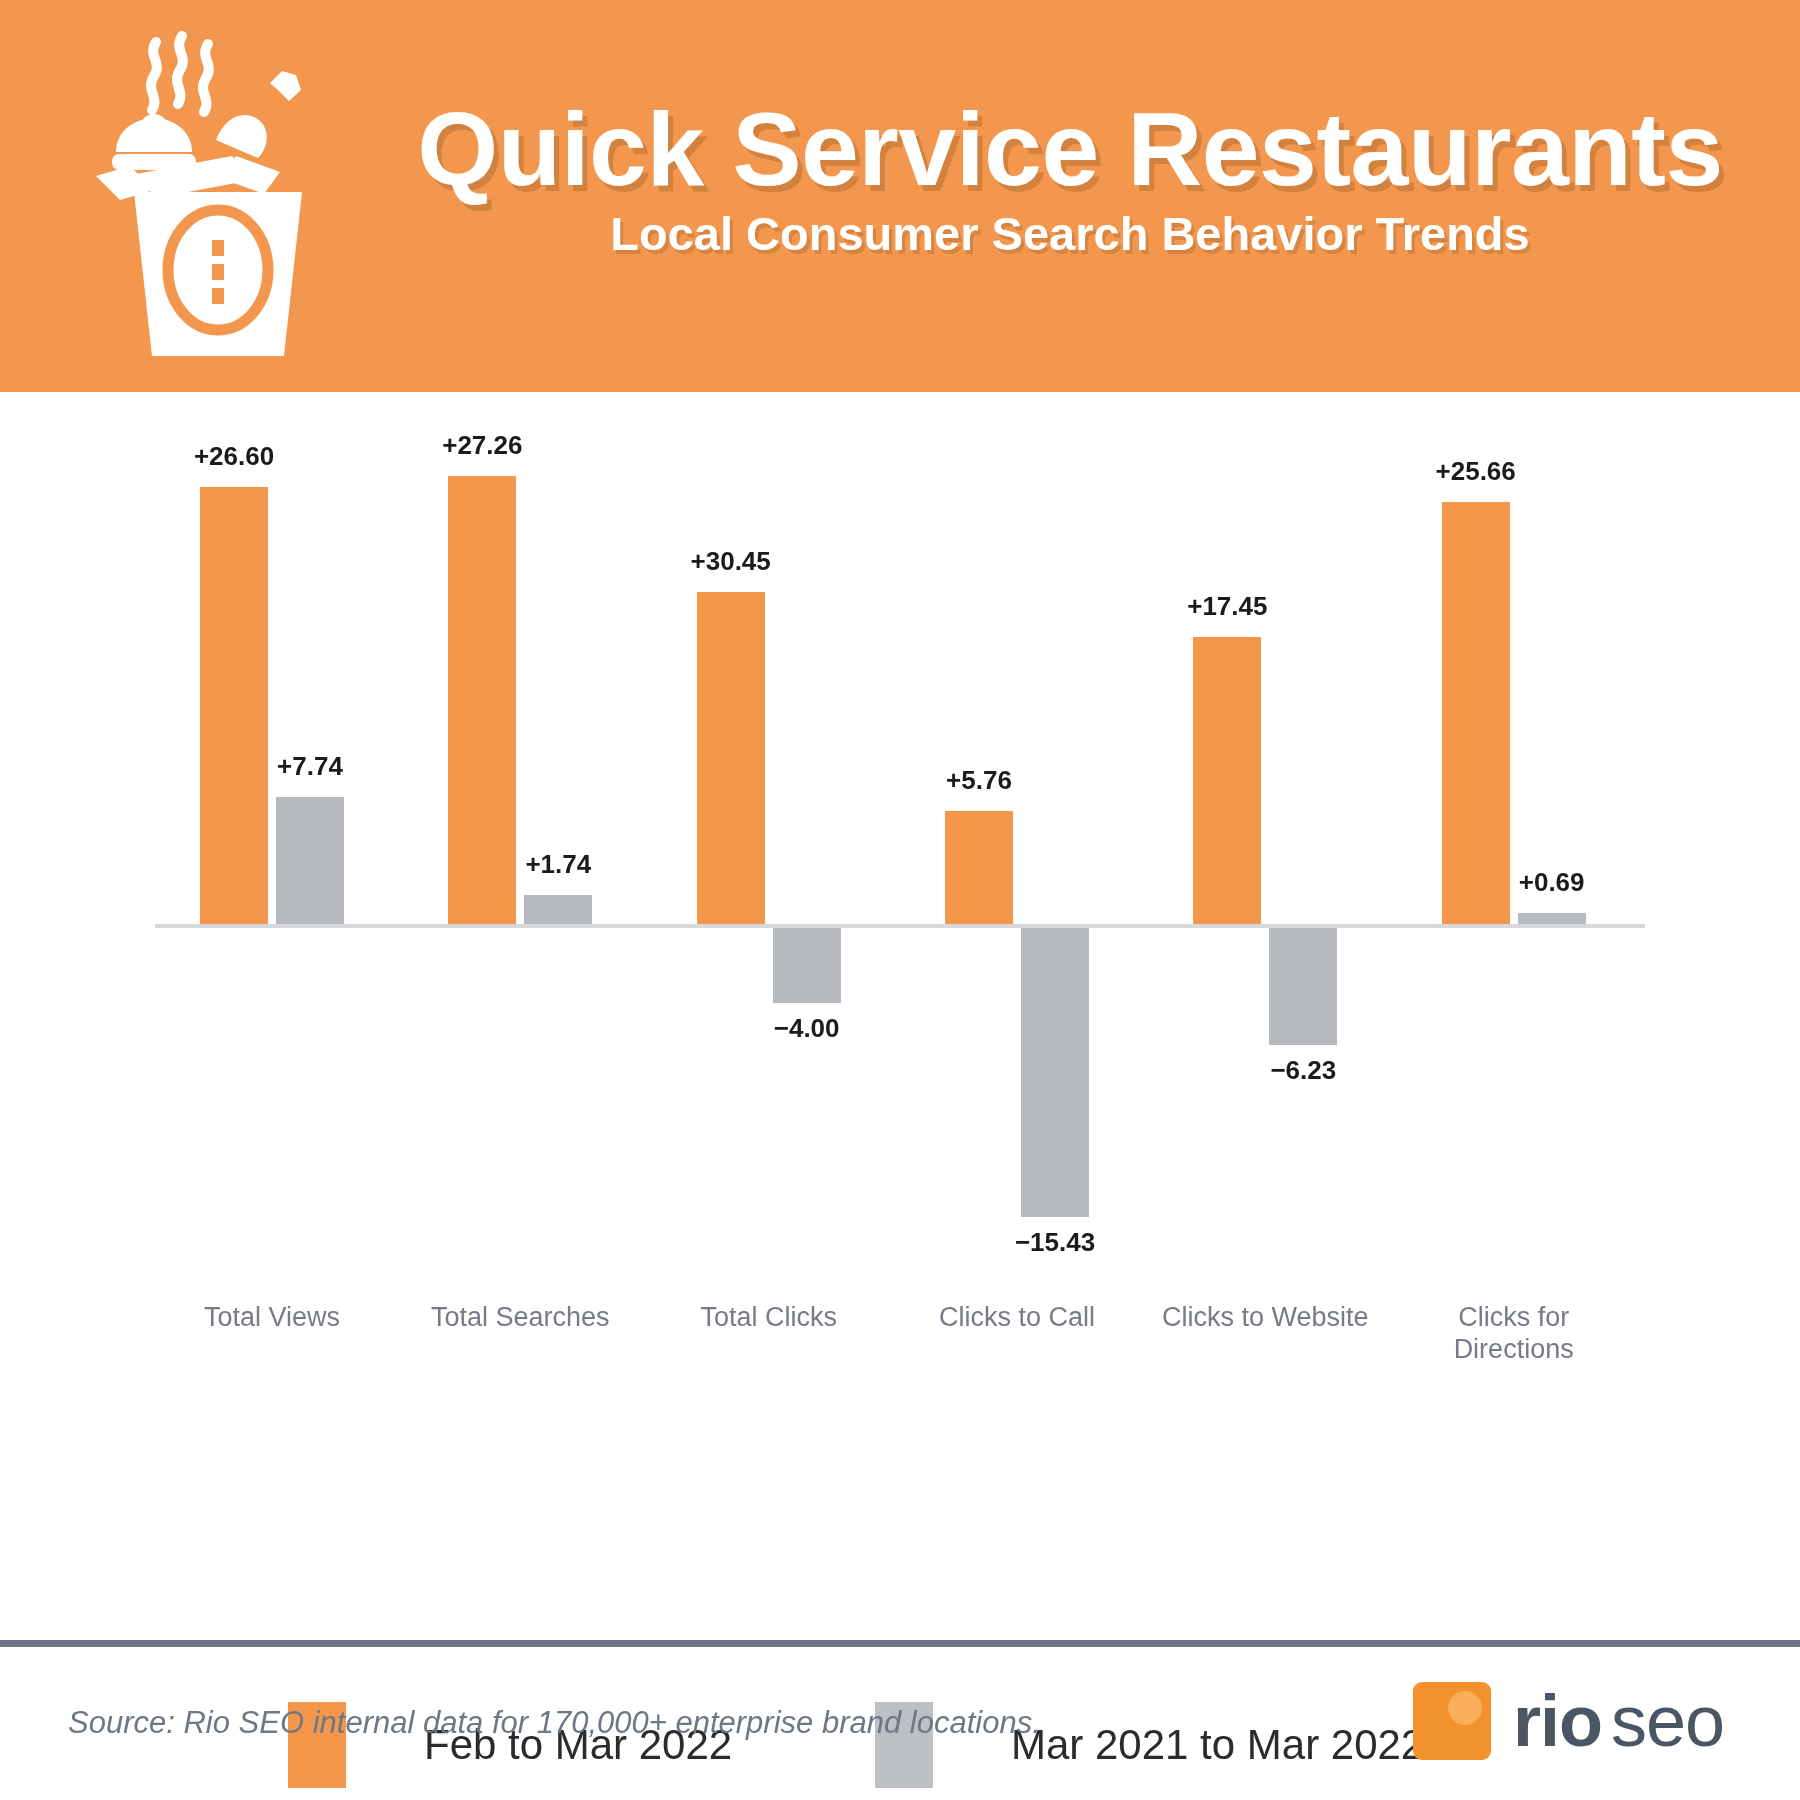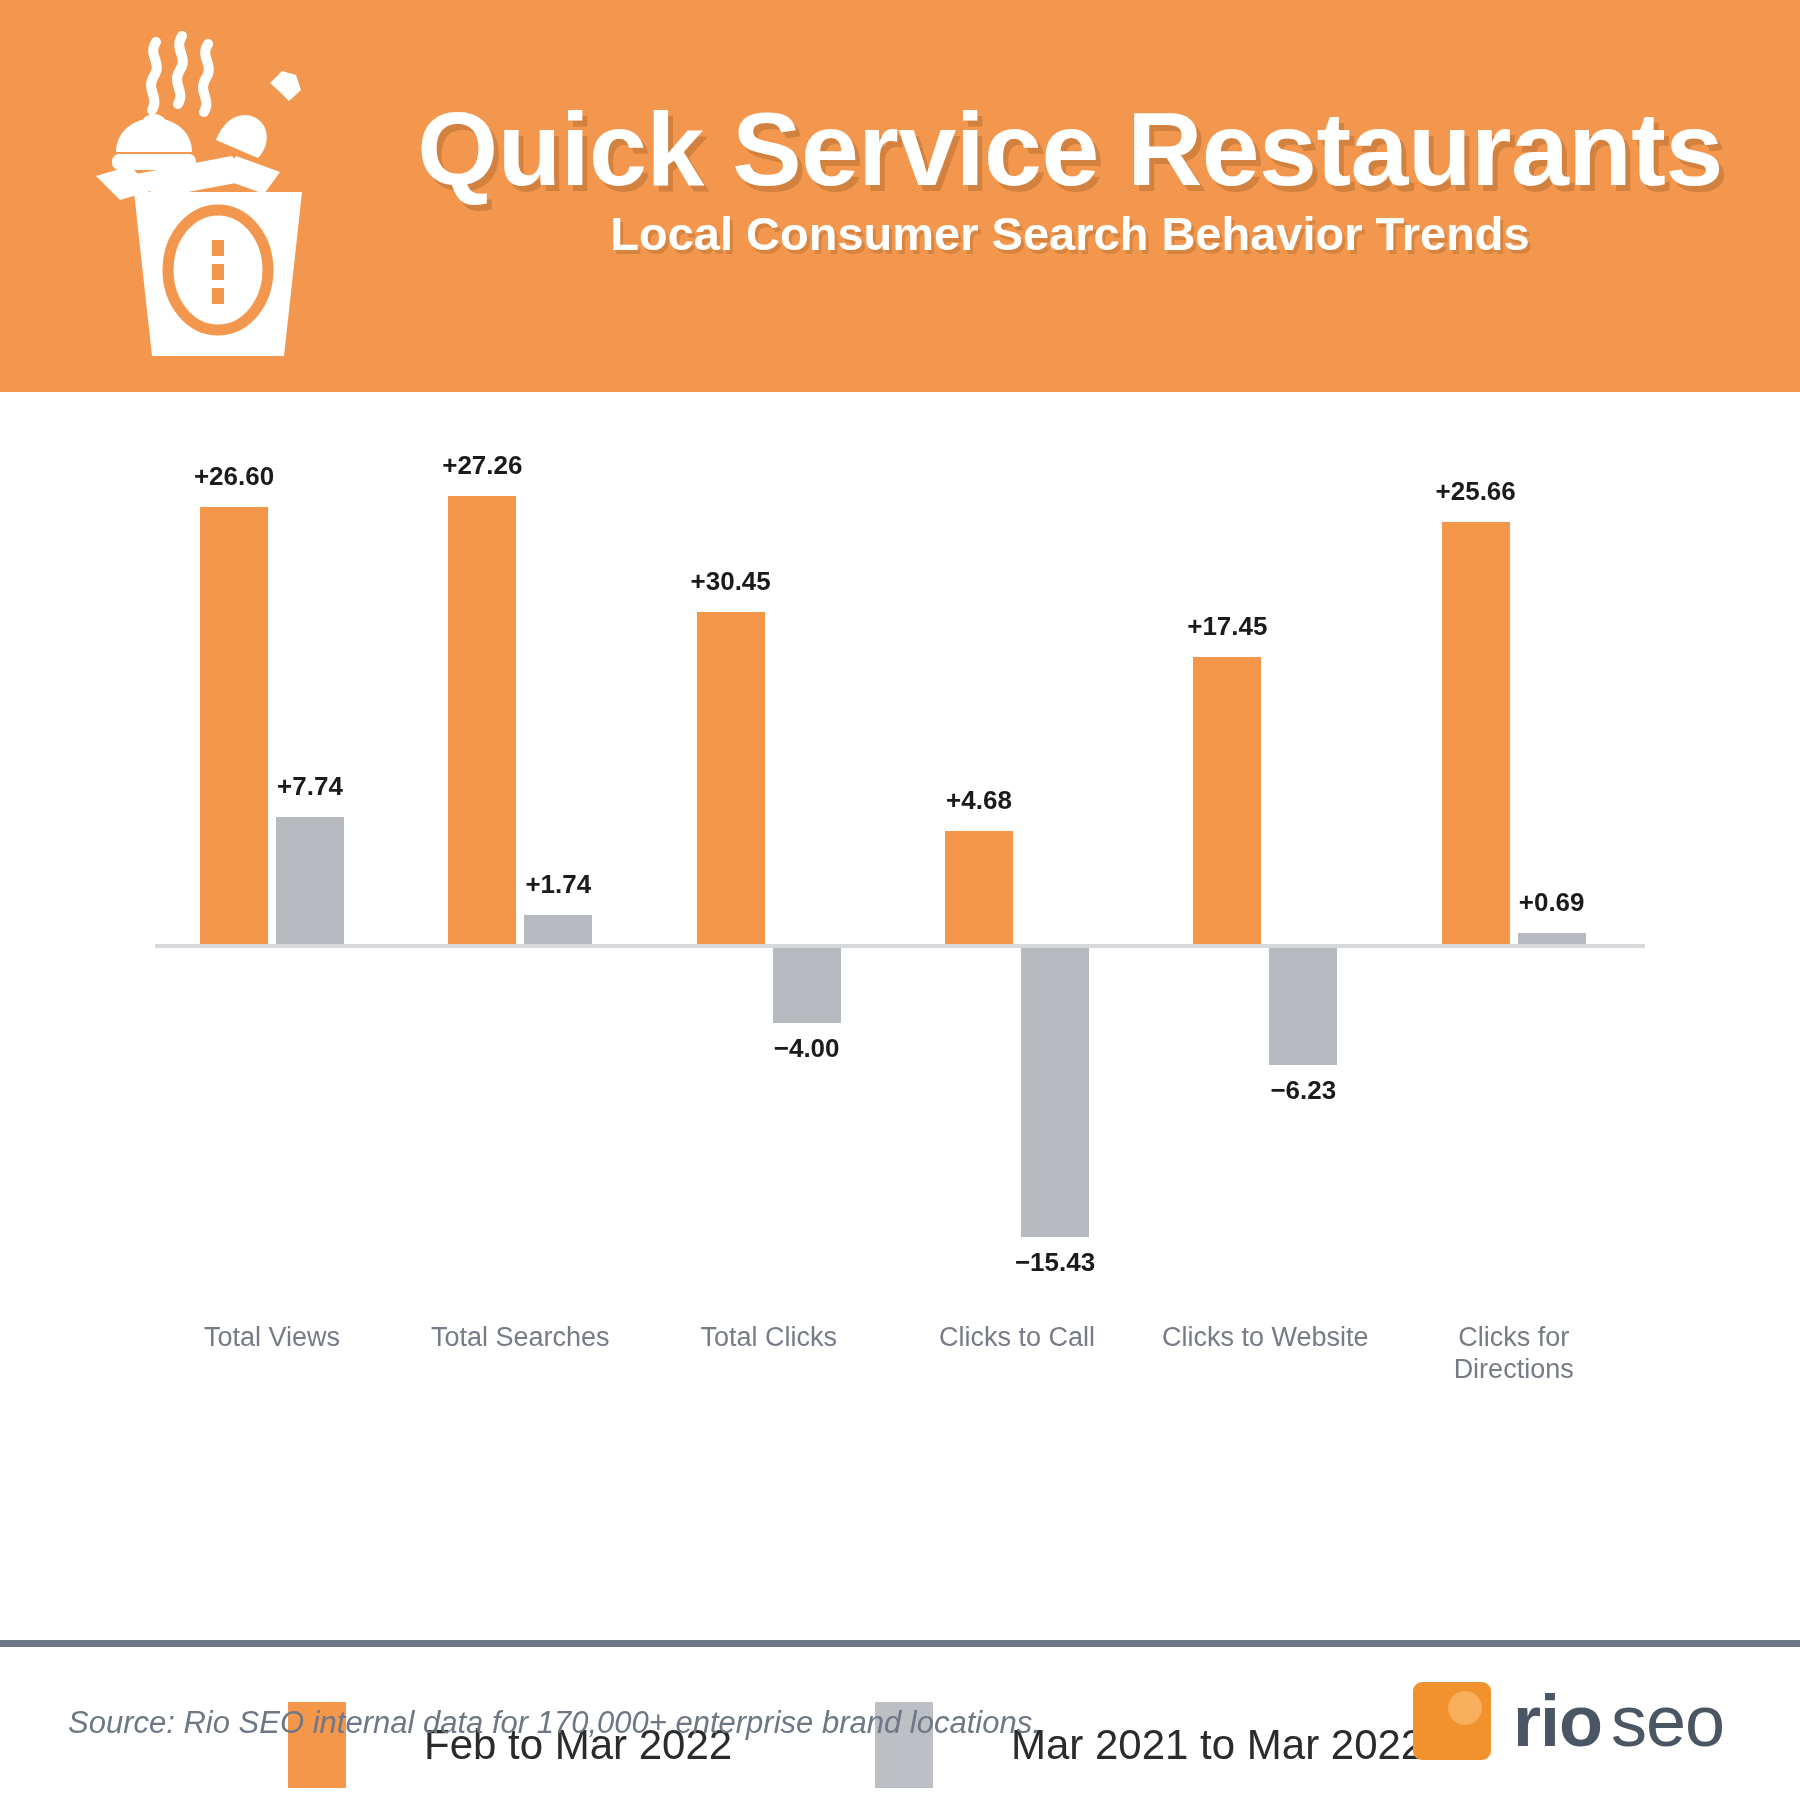--- a/index.html
+++ b/index.html
@@ -45,21 +45,21 @@
     margin-top: 4px;
     font-size: 47px;
     font-weight: 700;
     color: #ffffff;
     text-shadow: 3px 4px 0px rgba(160,95,40,0.33);
     white-space: nowrap;
   }
 
   
   .chart-area {
-    position: absolute; left: 0; top: 412px;
+    position: absolute; left: 0; top: 392px;
     width: 1800px; height: 1240px;
   }
   .plot {
     position: absolute;
     left: 155px; top: 40px;
     width: 1490px; height: 800px;
   }
   .axis-line {
     position: absolute;
     left: 0; width: 1490px;
@@ -227,21 +227,21 @@
         </div>
         <div class="group" style="left: 541.667px;">
           <div class="bar pos orange" style="left: 0px; background: rgb(244, 151, 75); height: 331.857px;"></div>
           <div class="vlabel" style="left: -56px; top: 114.143px;">+30.45</div>
           <div class="bar neg gray" style="left: 76px; background: rgb(182, 185, 190); height: 75px;"></div>
           <div class="vlabel" style="left: 20px; top: 581px;">−4.00</div>
           <div class="cat-label" style="left: -43px;">Total Clicks</div>
         </div>
         <div class="group" style="left: 790px;">
           <div class="bar pos orange" style="left: 0px; background: rgb(244, 151, 75); height: 113.193px;"></div>
-          <div class="vlabel" style="left: -56px; top: 332.807px;">+4.68</div>
+          <div class="vlabel" style="left: -56px; top: 332.807px;">+5.76</div>
           <div class="bar neg gray" style="left: 76px; background: rgb(182, 185, 190); height: 289.312px;"></div>
           <div class="vlabel" style="left: 20px; top: 795.312px;">−15.43</div>
           <div class="cat-label" style="left: -43px;">Clicks to Call</div>
         </div>
         <div class="group" style="left: 1038.33px;">
           <div class="bar pos orange" style="left: 0px; background: rgb(244, 151, 75); height: 286.679px;"></div>
           <div class="vlabel" style="left: -56px; top: 159.321px;">+17.45</div>
           <div class="bar neg gray" style="left: 76px; background: rgb(182, 185, 190); height: 116.812px;"></div>
           <div class="vlabel" style="left: 20px; top: 622.812px;">−6.23</div>
           <div class="cat-label" style="left: -43px;">Clicks to Website</div>

